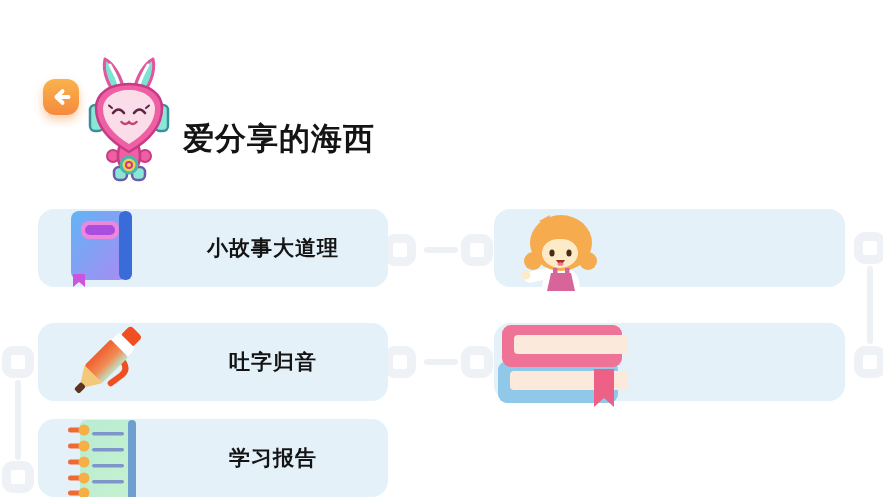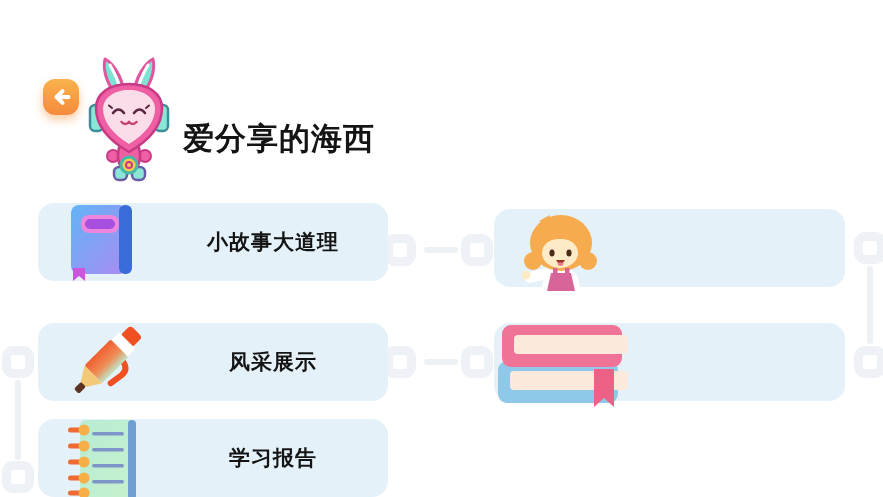--- a/index.html
+++ b/index.html
@@ -83,21 +83,21 @@
 
       <path d="M33.5 70 q3.7 4 7.5 0 q3.7 4 7.5 0" stroke="#c2406e" stroke-width="2.5" fill="none" stroke-linecap="round"></path>
 
       <circle cx="41" cy="113" r="8" fill="#f2cf4f" stroke="#45b8ac" stroke-width="3"></circle>
       <circle cx="41" cy="113" r="3" fill="none" stroke="#c93a86" stroke-width="2"></circle>
     </svg>
   </div>
 
   <h1 class="page-title">爱分享的海西</h1>
 
-  <div class="card col-left" style="top:161px;text-align:right;">
+  <div class="card col-left" style="top:167px;text-align:right;">
     <div class="card-icon" style="left:32px;top:1px;">
       <svg width="64" height="77" viewBox="0 0 64 77">
         <defs>
             <linearGradient id="g-book" x1="0" y1="0" x2="1" y2="1">
           <stop offset="0" stop-color="#62b4f6"></stop>
               <stop offset="1" stop-color="#a98bf2"></stop>
         </linearGradient>
           </defs>
         <rect x="1" y="1" width="56" height="69" rx="8" fill="url(#g-book)"></rect>
         <rect x="49" y="1" width="13" height="69" rx="6" fill="#3a6cd9"></rect>
@@ -145,21 +145,21 @@
         <g transform="rotate(45 44 40)">
           <path d="M57 27 q9 2 8 11 l-2 13" stroke="#f04f22" stroke-width="6" fill="none" stroke-linecap="round"></path>
           <rect x="36" y="-4" width="17" height="15" rx="4" fill="#f04f22"></rect>
           <rect x="33" y="9" width="23" height="13" rx="3" fill="#ffffff"></rect>
           <rect x="32" y="20" width="25" height="37" rx="2" fill="url(#g-pen)"></rect>
           <path d="M32 57 h25 l-12.5 20 z" fill="#f2c879"></path>
           <rect x="41" y="71" width="7" height="10" rx="2" fill="#5b3320"></rect>
         </g>
       </svg>
     </div>
-    <div class="card-label">风采展示</div>
+    <div class="card-label">吐字归音</div>
   </div>
 
   <div class="card col-right" style="top:281px;">
     <div class="card-icon" style="left:4px;top:2px;">
       <svg width="132" height="84" viewBox="0 0 132 84">
         <rect x="6" y="72" width="66" height="6" rx="3" fill="#9ed3a5"></rect>
         <rect x="0" y="36" width="120" height="42" rx="9" fill="#90c8ea"></rect>
         <rect x="12" y="46" width="118" height="19" rx="4" fill="#fbeadb"></rect>
         <rect x="4" y="0" width="120" height="42" rx="9" fill="#ef7396"></rect>
         <rect x="16" y="10" width="114" height="19" rx="4" fill="#fbeadb"></rect>

